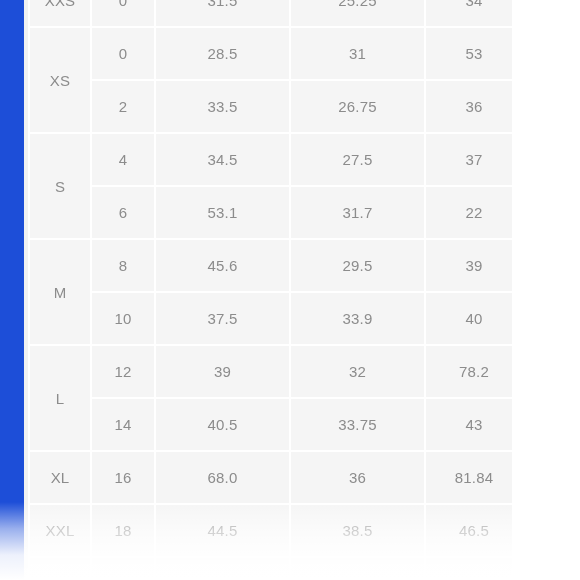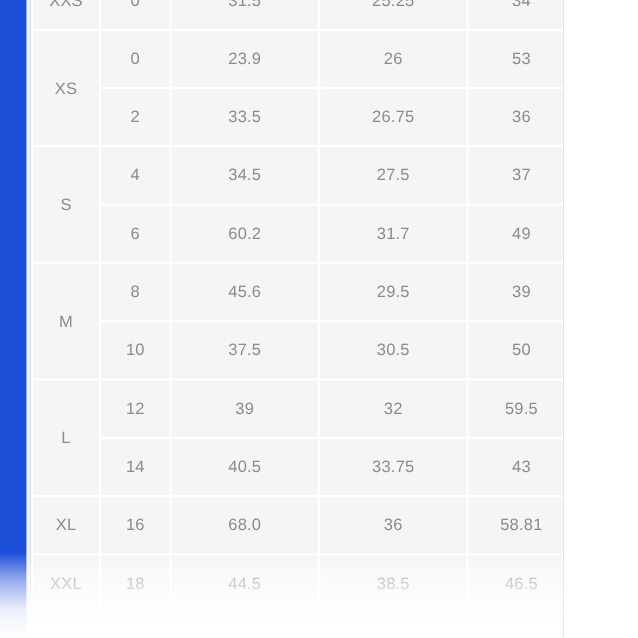--- a/index.html
+++ b/index.html
@@ -120,75 +120,75 @@
           <tr>
             <td class="size-label" rowspan="1">XXS</td>
             <td>0</td>
             <td>31.5</td>
             <td>25.25</td>
             <td>34</td>
           </tr>
           <tr>
             <td class="size-label" rowspan="2">XS</td>
             <td>0</td>
-            <td>23.9</td>
-            <td>26</td>
+            <td>28.5</td>
+            <td>31</td>
             <td>53</td>
           </tr>
           <tr>
             <td>2</td>
             <td>33.5</td>
             <td>26.75</td>
             <td>36</td>
           </tr>
           <tr>
             <td class="size-label" rowspan="2">S</td>
             <td>4</td>
             <td>34.5</td>
             <td>27.5</td>
             <td>37</td>
           </tr>
           <tr>
             <td>6</td>
-            <td>60.2</td>
+            <td>53.1</td>
             <td>31.7</td>
-            <td>49</td>
+            <td>22</td>
           </tr>
           <tr>
             <td class="size-label" rowspan="2">M</td>
             <td>8</td>
             <td>45.6</td>
             <td>29.5</td>
             <td>39</td>
           </tr>
           <tr>
             <td>10</td>
             <td>37.5</td>
-            <td>30.5</td>
-            <td>50</td>
+            <td>33.9</td>
+            <td>40</td>
           </tr>
           <tr>
             <td class="size-label" rowspan="2">L</td>
             <td>12</td>
             <td>39</td>
             <td>32</td>
-            <td>59.5</td>
+            <td>78.2</td>
           </tr>
           <tr>
             <td>14</td>
             <td>40.5</td>
             <td>33.75</td>
             <td>43</td>
           </tr>
           <tr>
             <td class="size-label" rowspan="1">XL</td>
             <td>16</td>
             <td>68.0</td>
             <td>36</td>
-            <td>58.81</td>
+            <td>81.84</td>
           </tr>
           <tr>
             <td class="size-label" rowspan="1">XXL</td>
             <td>18</td>
             <td>44.5</td>
             <td>38.5</td>
             <td>46.5</td>
           </tr>
           <tr>
             <td class="size-label" rowspan="1"></td>

